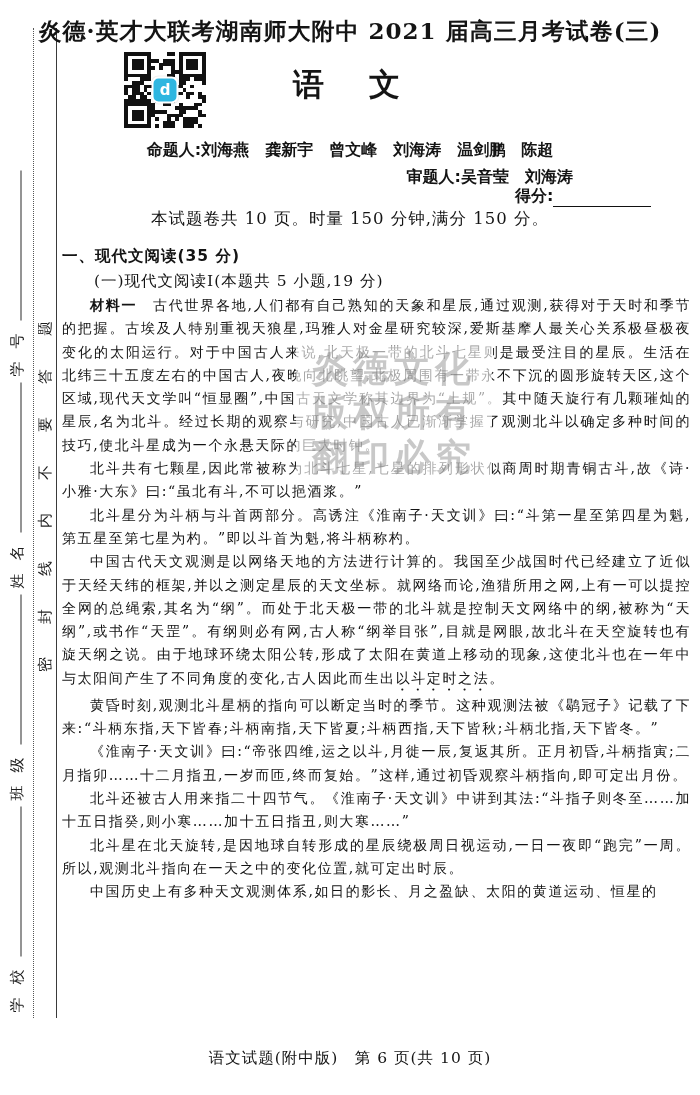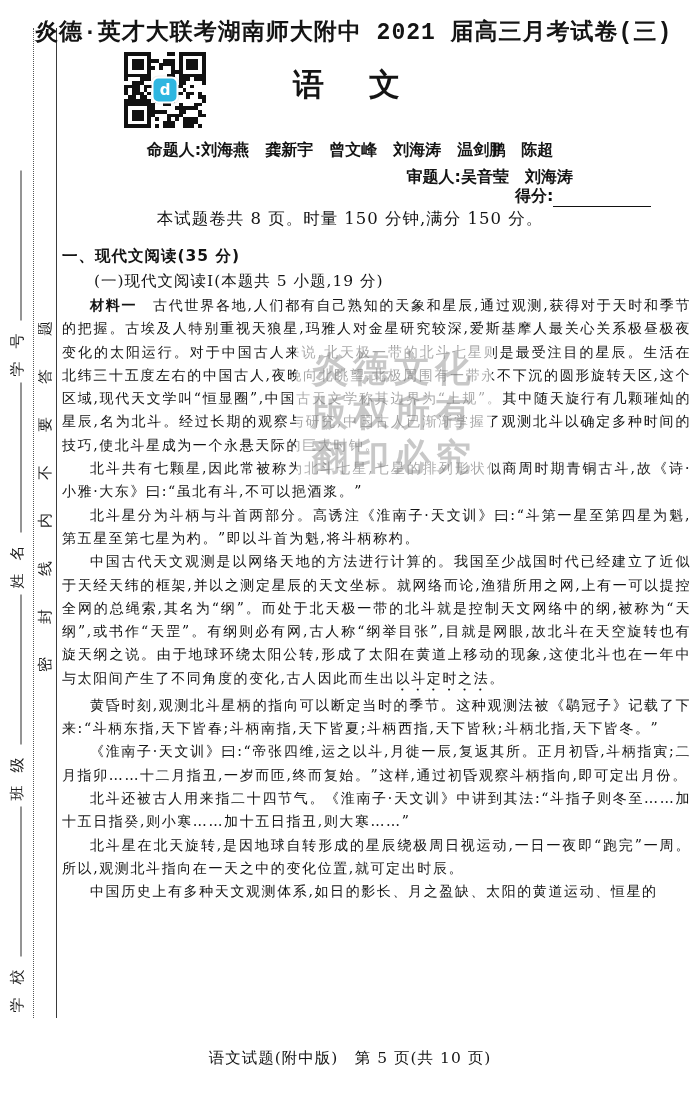--- a/index.html
+++ b/index.html
@@ -20,21 +20,21 @@
   .f-label{letter-spacing:13px;}
   .f-blank{display:inline-block;width:150px;height:14px;border-bottom:1px solid #2a2a2a;margin-right:6px;}
   .side-seal{
     position:absolute;left:-176px;top:470px;width:444px;height:20px;
     transform:rotate(-90deg);transform-origin:center;
     font-size:15px;letter-spacing:33px;white-space:nowrap;color:#1c1c1c;text-align:center;
   }
   
   .header-title{
     position:absolute;left:35px;top:16px;width:630px;text-align:center;
-    font-size:23px;font-weight:bold;letter-spacing:1px;white-space:nowrap;font-family:Liberation Mono, monospace;
+    font-size:23px;font-weight:bold;letter-spacing:1px;white-space:nowrap;
   }
   .qr{position:absolute;left:124px;top:52px;width:82px;height:76px;}
   .qr svg{display:block;}
   .qr-logo{
     position:absolute;left:50%;top:50%;transform:translate(-50%,-50%);
     width:23px;height:23px;border-radius:7px;border:2px solid #fff;
     display:flex;align-items:center;justify-content:center;
     box-shadow:0 0 0 1px rgba(0,0,0,.06);
     color:#fff;font-family:"DejaVu Sans","Liberation Sans",sans-serif;
     font-weight:bold;font-size:15px;line-height:1;
@@ -257,21 +257,21 @@
   </div>
 
   <div class="subject">语　文</div>
   <div class="setters">命题人:刘海燕　龚新宇　曾文峰　刘海涛　温剑鹏　陈超</div>
   <div class="reviewers">审题人:吴音莹　刘海涛</div>
 
   <div class="score">
     <span>得分:</span><span class="score-blank"></span>
   </div>
 
-  <div class="exam-info">本试题卷共 8 页。时量 150 分钟,满分 150 分。</div>
+  <div class="exam-info">本试题卷共 10 页。时量 150 分钟,满分 150 分。</div>
 
   <div class="content">
     <div class="sec-h">一、现代文阅读(35 分)</div>
     <div class="sub-h">(一)现代文阅读Ⅰ(本题共 5 小题,19 分)</div>
     <div>
         <p class="para"><span class="seg-b">材料一</span><span>　古代世界各地,人们都有自己熟知的天象和星辰,通过观测,获得对于天时和季节的把握。古埃及人特别重视天狼星,玛雅人对金星研究较深,爱斯基摩人最关心关系极昼极夜变化的太阳运行。对于中国古人来说,北天极一带的北斗七星则是最受注目的星辰。生活在北纬三十五度左右的中国古人,夜晚向北眺望,北极周围有一带永不下沉的圆形旋转天区,这个区域,现代天文学叫“恒显圈”,中国古天文学称其边界为“上规”。其中随天旋行有几颗璀灿的星辰,名为北斗。经过长期的观察与研究,中国古人已渐渐掌握了观测北斗以确定多种时间的技巧,使北斗星成为一个永悬天际的巨大时钟。</span></p>
         <p class="para"><span>北斗共有七颗星,因此常被称为北斗七星,七星的排列形状似商周时期青铜古斗,故《诗·小雅·大东》曰:“虽北有斗,不可以挹酒浆。”</span></p>
         <p class="para"><span>北斗星分为斗柄与斗首两部分。高诱注《淮南子·天文训》曰:“斗第一星至第四星为魁,第五星至第七星为杓。”即以斗首为魁,将斗柄称杓。</span></p>
         <p class="para"><span>中国古代天文观测是以网络天地的方法进行计算的。我国至少战国时代已经建立了近似于天经天纬的框架,并以之测定星辰的天文坐标。就网络而论,渔猎所用之网,上有一可以提控全网的总绳索,其名为“纲”。而处于北天极一带的北斗就是控制天文网络中的纲,被称为“天纲”,或书作“天罡”。有纲则必有网,古人称“纲举目张”,目就是网眼,故北斗在天空旋转也有旋天纲之说。由于地球环绕太阳公转,形成了太阳在黄道上移动的现象,这使北斗也在一年中与太阳间产生了不同角度的变化,古人因此而生出</span><span class="seg-e">以斗定时之法</span><span>。</span></p>
         <p class="para"><span>黄昏时刻,观测北斗星柄的指向可以断定当时的季节。这种观测法被《鹖冠子》记载了下来:“斗柄东指,天下皆春;斗柄南指,天下皆夏;斗柄西指,天下皆秋;斗柄北指,天下皆冬。”</span></p>
@@ -281,15 +281,15 @@
         <p class="para"><span>中国历史上有多种天文观测体系,如日的影长、月之盈缺、太阳的黄道运动、恒星的</span></p>
       </div>
   </div>
 
   <div class="watermark">
     <div>炎德文化</div>
     <div>版权所有</div>
     <div>翻印必究</div>
   </div>
 
-  <div class="footer">语文试题(附中版)　第 5 页(共 10 页)</div>
+  <div class="footer">语文试题(附中版)　第 6 页(共 10 页)</div>
 
 </div>
 
 </body></html>

